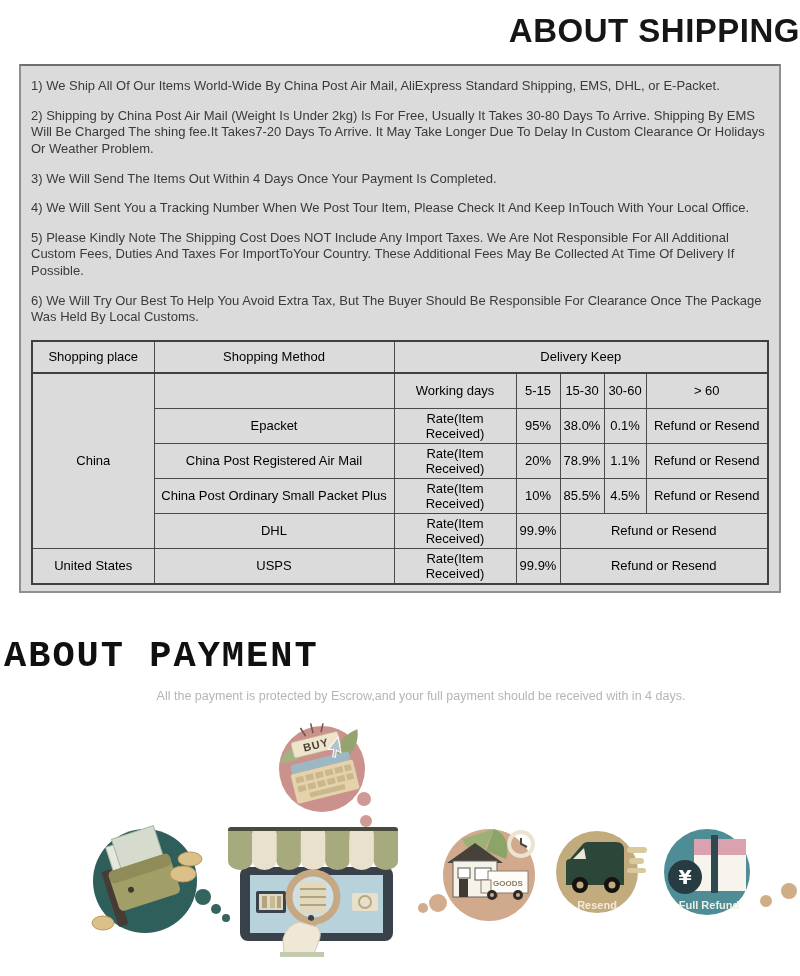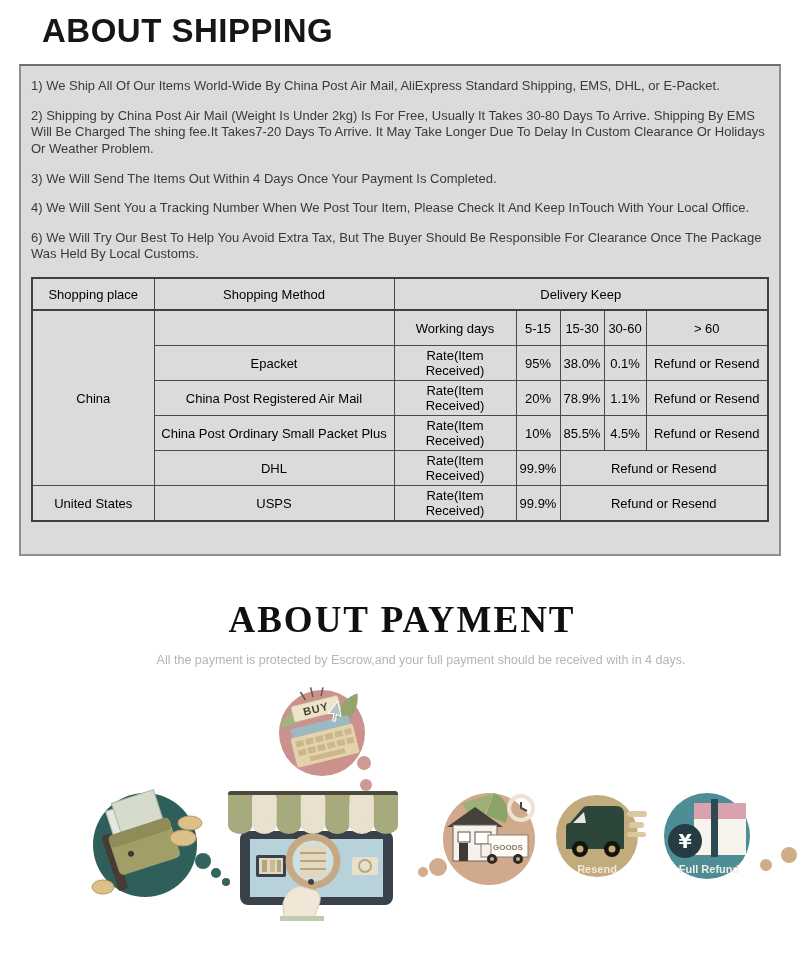--- a/index.html
+++ b/index.html
@@ -1,61 +1,62 @@
 <!DOCTYPE html>
 <html><head>
 <meta charset="utf-8">
 <style>
   html,body{margin:0;padding:0;}
   body{
     width:800px;height:976px;overflow:hidden;background:#ffffff;
     font-family:"Liberation Sans", sans-serif;color:#333;position:relative;
   }
   .ship-title{
-    margin:12px 0 0 0;text-align:left;font-size:33px;font-weight:700;
+    margin:12px 0 0 0;text-align:right;font-size:33px;font-weight:700;
     letter-spacing:0.5px;color:#161616;font-family:"Liberation Sans",sans-serif;padding-left:42px;
   }
   .ship-box{
     box-sizing:border-box;width:762px;margin:14px auto 11px auto;
     background:#dbdbdb;border:2px solid #8f8f8f;border-top-color:#6f6f6f;
-    padding:12px 10px 32px 10px;
+    padding:12px 10px 6px 10px;
   }
   .ship-box p{
     margin:0 0 13px 0;font-size:13px;line-height:1.28;color:#3a3a3a;
   }
   .ship-box p:last-of-type{margin-bottom:14px;}
   table.ship-table{
     width:100%;border-collapse:collapse;margin-top:10px;
     border:2px solid #3f3f3f;table-layout:fixed;
   }
   table.ship-table td{
     border:1px solid #4a4a4a;text-align:center;vertical-align:middle;
     font-size:13px;color:#000000;padding:1px 2px;height:32px;overflow:hidden;
   }
   table.ship-table tr.hdr td{height:28px;border-bottom:2px solid #3f3f3f;}
   .pay-title{
-    margin:42px 0 0 4px;text-align:center;font-size:37px;font-weight:700;
-    letter-spacing:2px;color:#101010;font-family:Liberation Serif, serif;
+    margin:42px 0 0 4px;font-size:37px;font-weight:700;
+    letter-spacing:2px;color:#101010;font-family:Liberation Mono, monospace;
   }
   .pay-sub{
     margin-top:9px;text-align:center;font-size:12.5px;line-height:1.65;color:#b5b5b5;margin-left:42px;
   }
   svg.pay-illu{display:block;margin-top:4px;}
 </style>
 </head>
 <body>
 
 <div>
   <h1 class="ship-title">ABOUT SHIPPING</h1>
 
   <div class="ship-box">
     <p>1) We Ship All Of Our Items World-Wide By China Post Air Mail, AliExpress Standard Shipping, EMS, DHL, or E-Packet.</p>
     <p>2) Shipping by China Post Air Mail (Weight Is Under 2kg) Is For Free, Usually It Takes 30-80 Days To Arrive. Shipping By EMS Will Be Charged The shing fee.It Takes7-20 Days To Arrive. It May Take Longer Due To Delay In Custom Clearance Or Holidays Or Weather Problem.</p>
     <p>3) We Will Send The Items Out Within 4 Days Once Your Payment Is Completed.</p>
     <p>4) We Will Sent You a Tracking Number When We Post Tour Item, Please Check It And Keep InTouch With Your Local Office.</p>
+    <p>5) Please Kindly Note The Shipping Cost Does NOT Include Any Import Taxes. We Are Not Responsible For All Additional Custom Fees, Duties And Taxes For ImportToYour Country. These Additional Fees May Be Collected At Time Of Delivery If Possible.</p>
     <p>6) We Will Try Our Best To Help You Avoid Extra Tax, But The Buyer Should Be Responsible For Clearance Once The Package Was Held By Local Customs.</p>
 
     <table class="ship-table">
       <colgroup>
         <col style="width:122px">
           <col style="width:240px">
           <col style="width:122px">
         <col style="width:44px">
           <col style="width:44px">
           <col style="width:42px">

